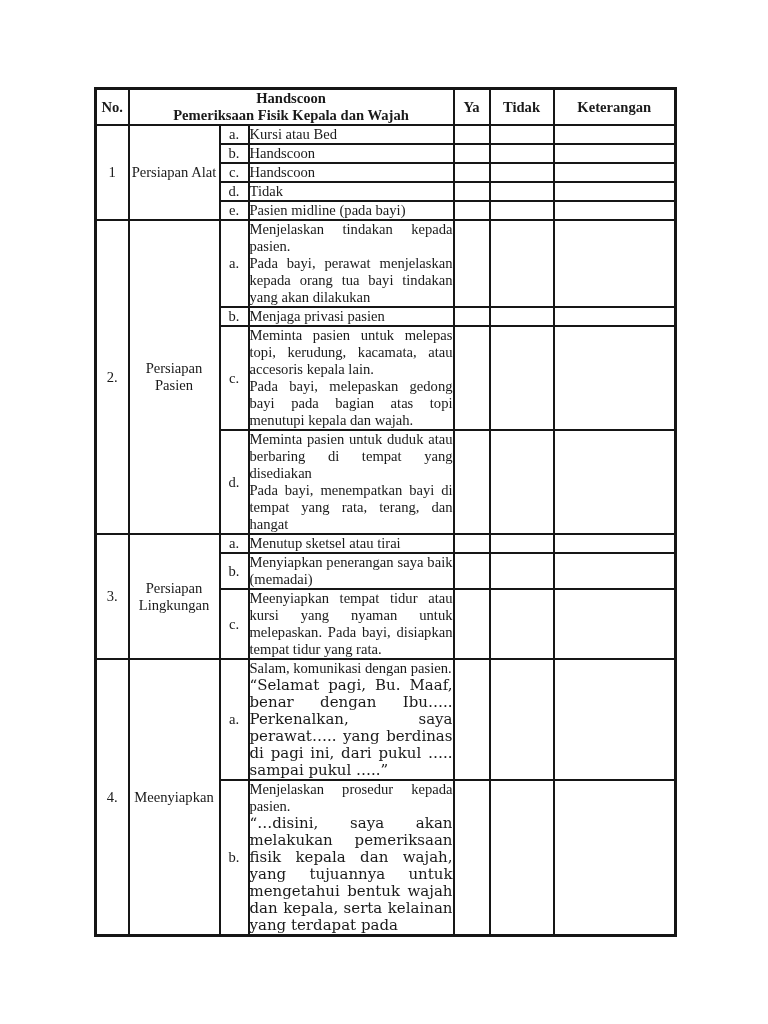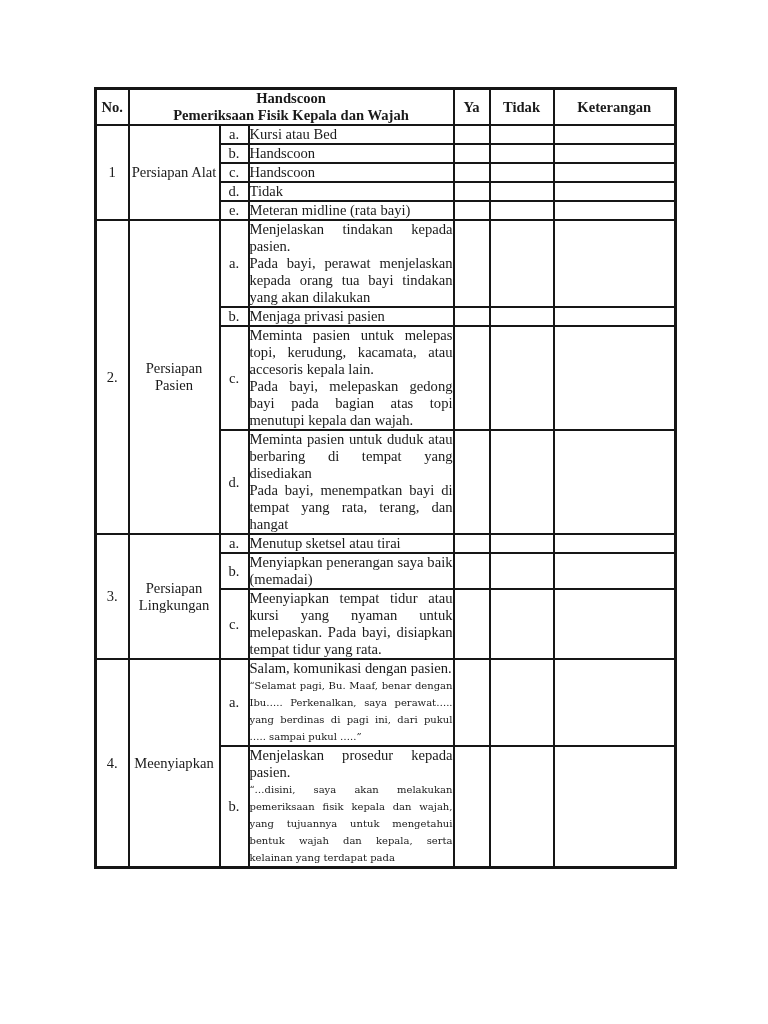--- a/index.html
+++ b/index.html
@@ -60,21 +60,21 @@
     text-align: justify;
     vertical-align: middle;
     padding: 1px 4px 2px 5px;
   }
   td.cell-text p {
     margin: 0;
     text-align: justify;
   }
   td.cell-text p.alt {
     font-family: "DejaVu Serif", serif;
-    font-size: 10px;
+    font-size: 15px;
     line-height: 17px;
   }
   td.cell-check {
     background: #ffffff;
   }
   tr.item-row {
     height: 18px;
   }
 </style>
 </head>
@@ -138,21 +138,21 @@
           <td class="cell-text">
             <p>Tidak</p>
           </td>
           <td class="cell-check"></td>
           <td class="cell-check"></td>
           <td class="cell-check"></td>
         </tr>
         <tr class="item-row">
           <td class="cell-letter">e.</td>
           <td class="cell-text">
-            <p>Meteran midline (rata bayi)</p>
+            <p>Pasien midline (pada bayi)</p>
           </td>
           <td class="cell-check"></td>
           <td class="cell-check"></td>
           <td class="cell-check"></td>
         </tr>
         <tr>
           <td class="cell-no" rowspan="4">2.</td>
           <td class="cell-name" rowspan="4">Persiapan Pasien</td>
           <td class="cell-letter">a.</td>
           <td class="cell-text">

